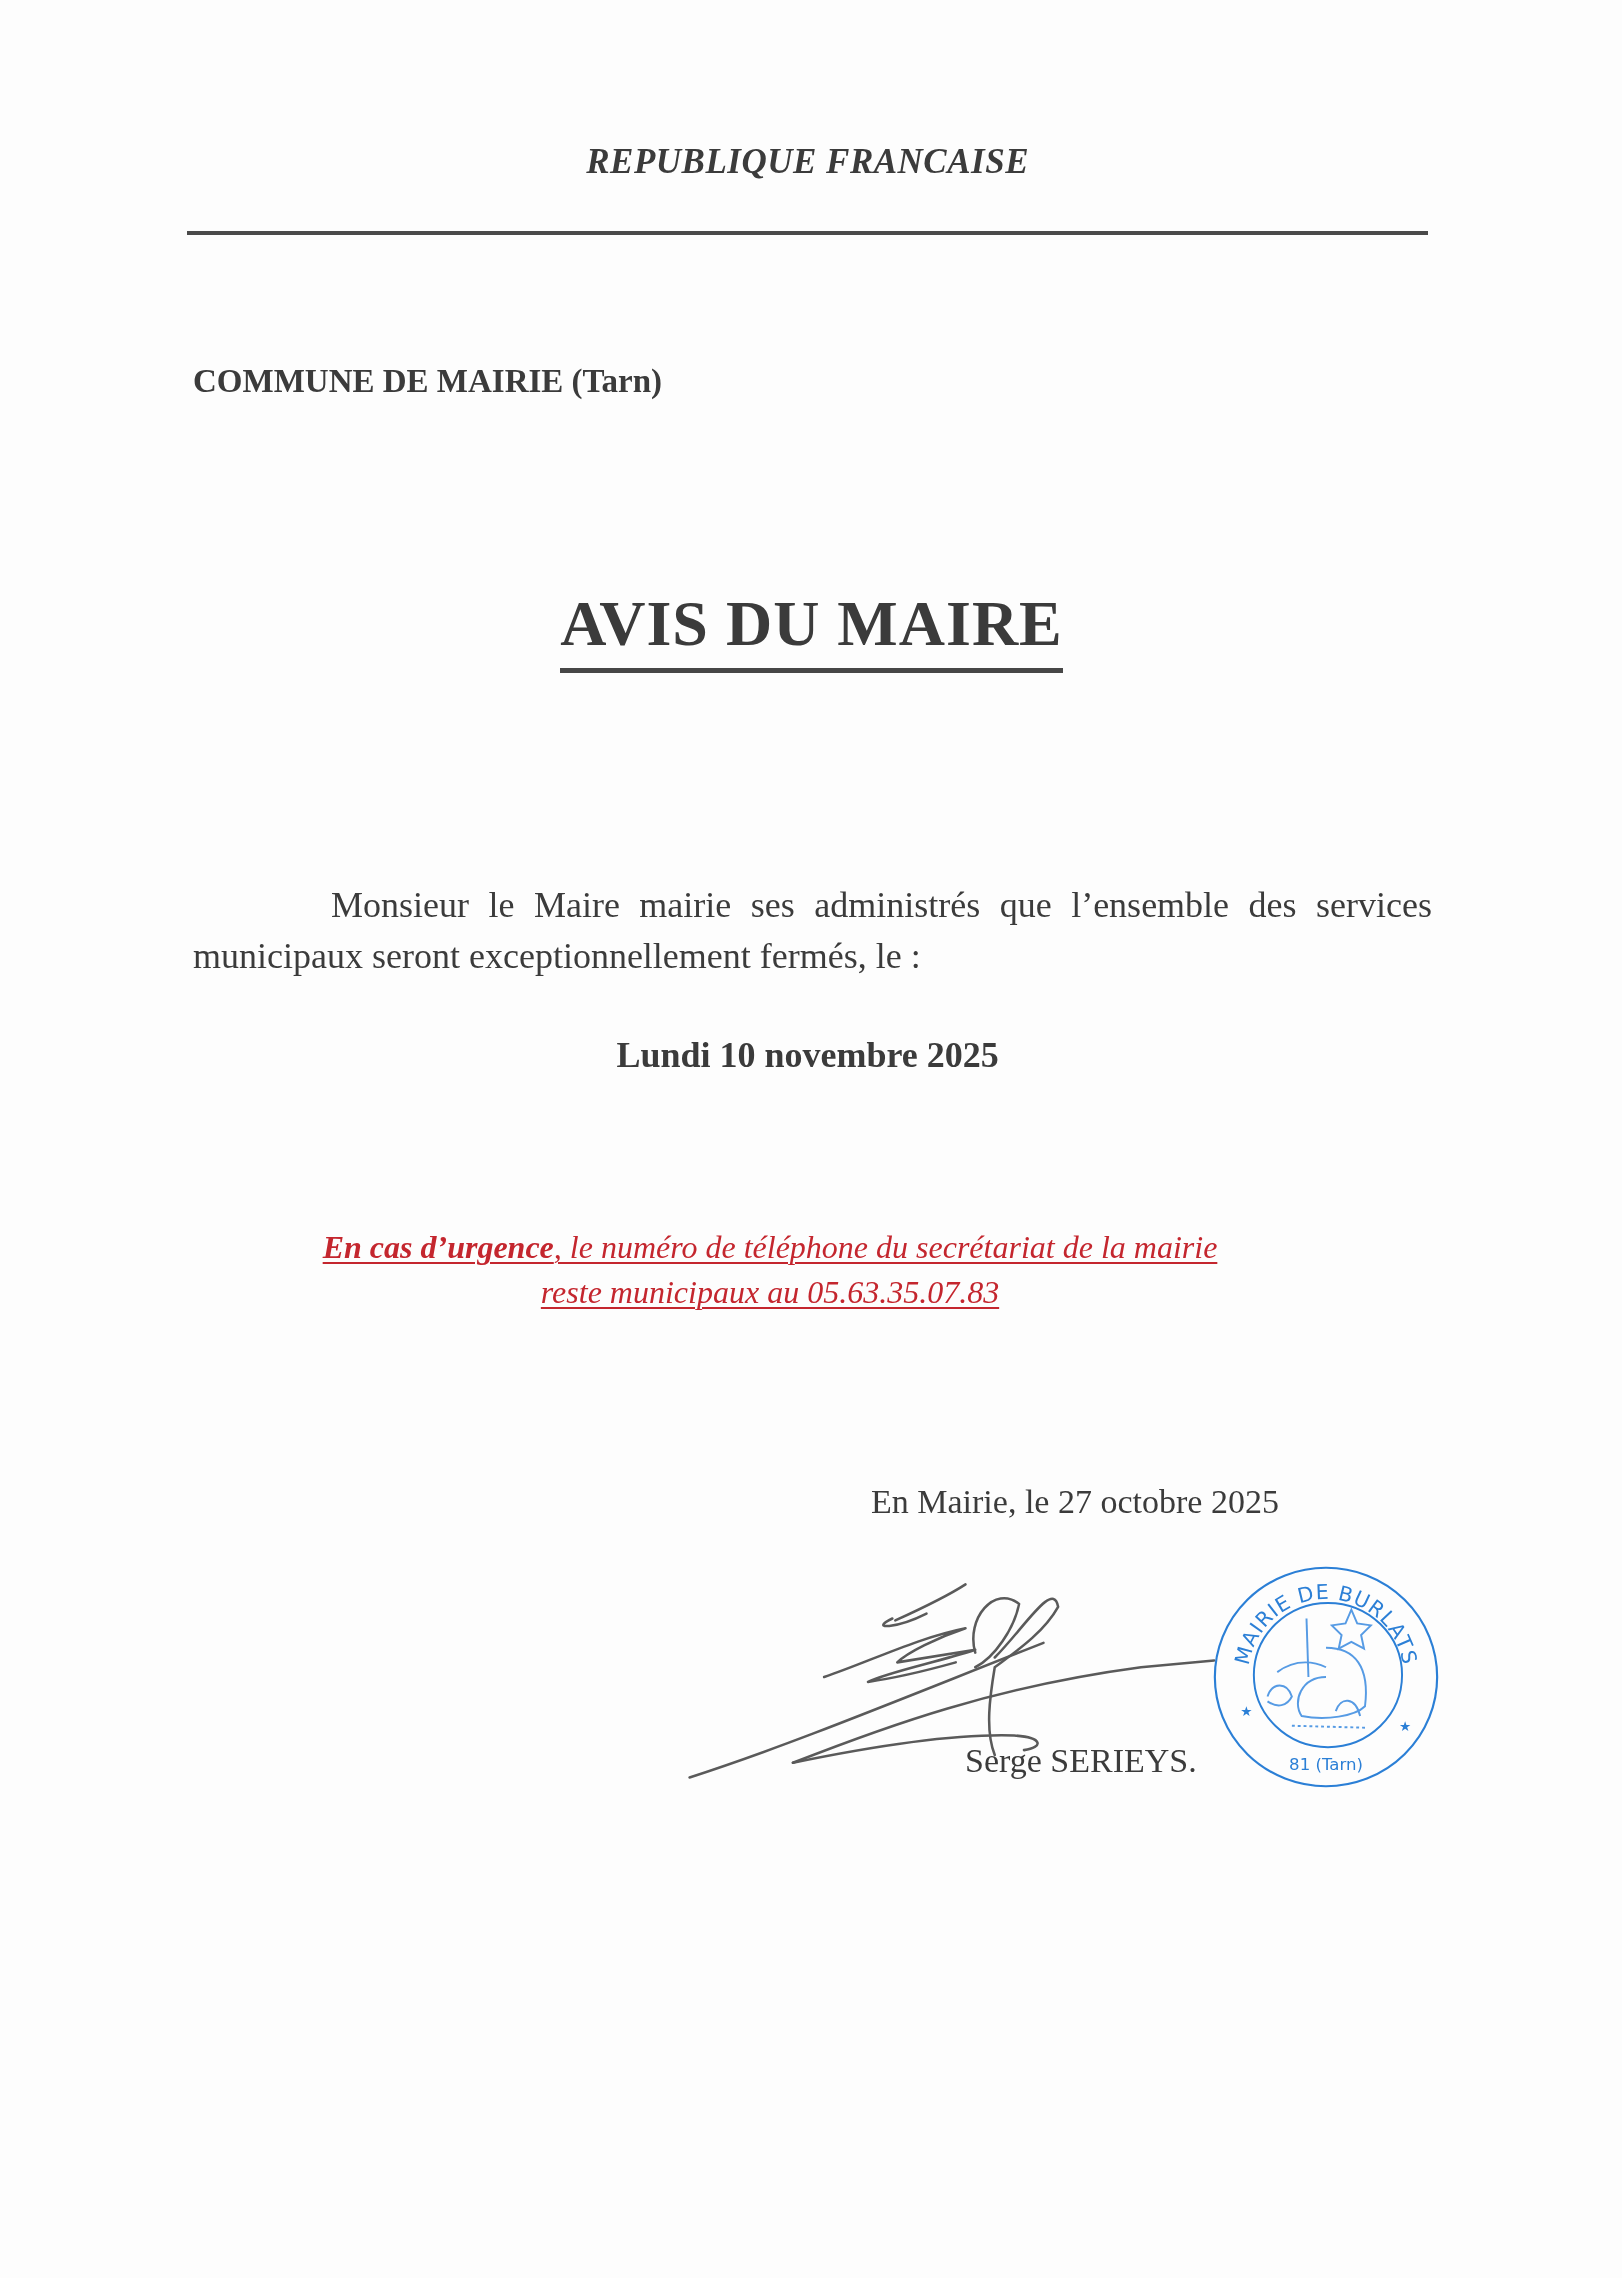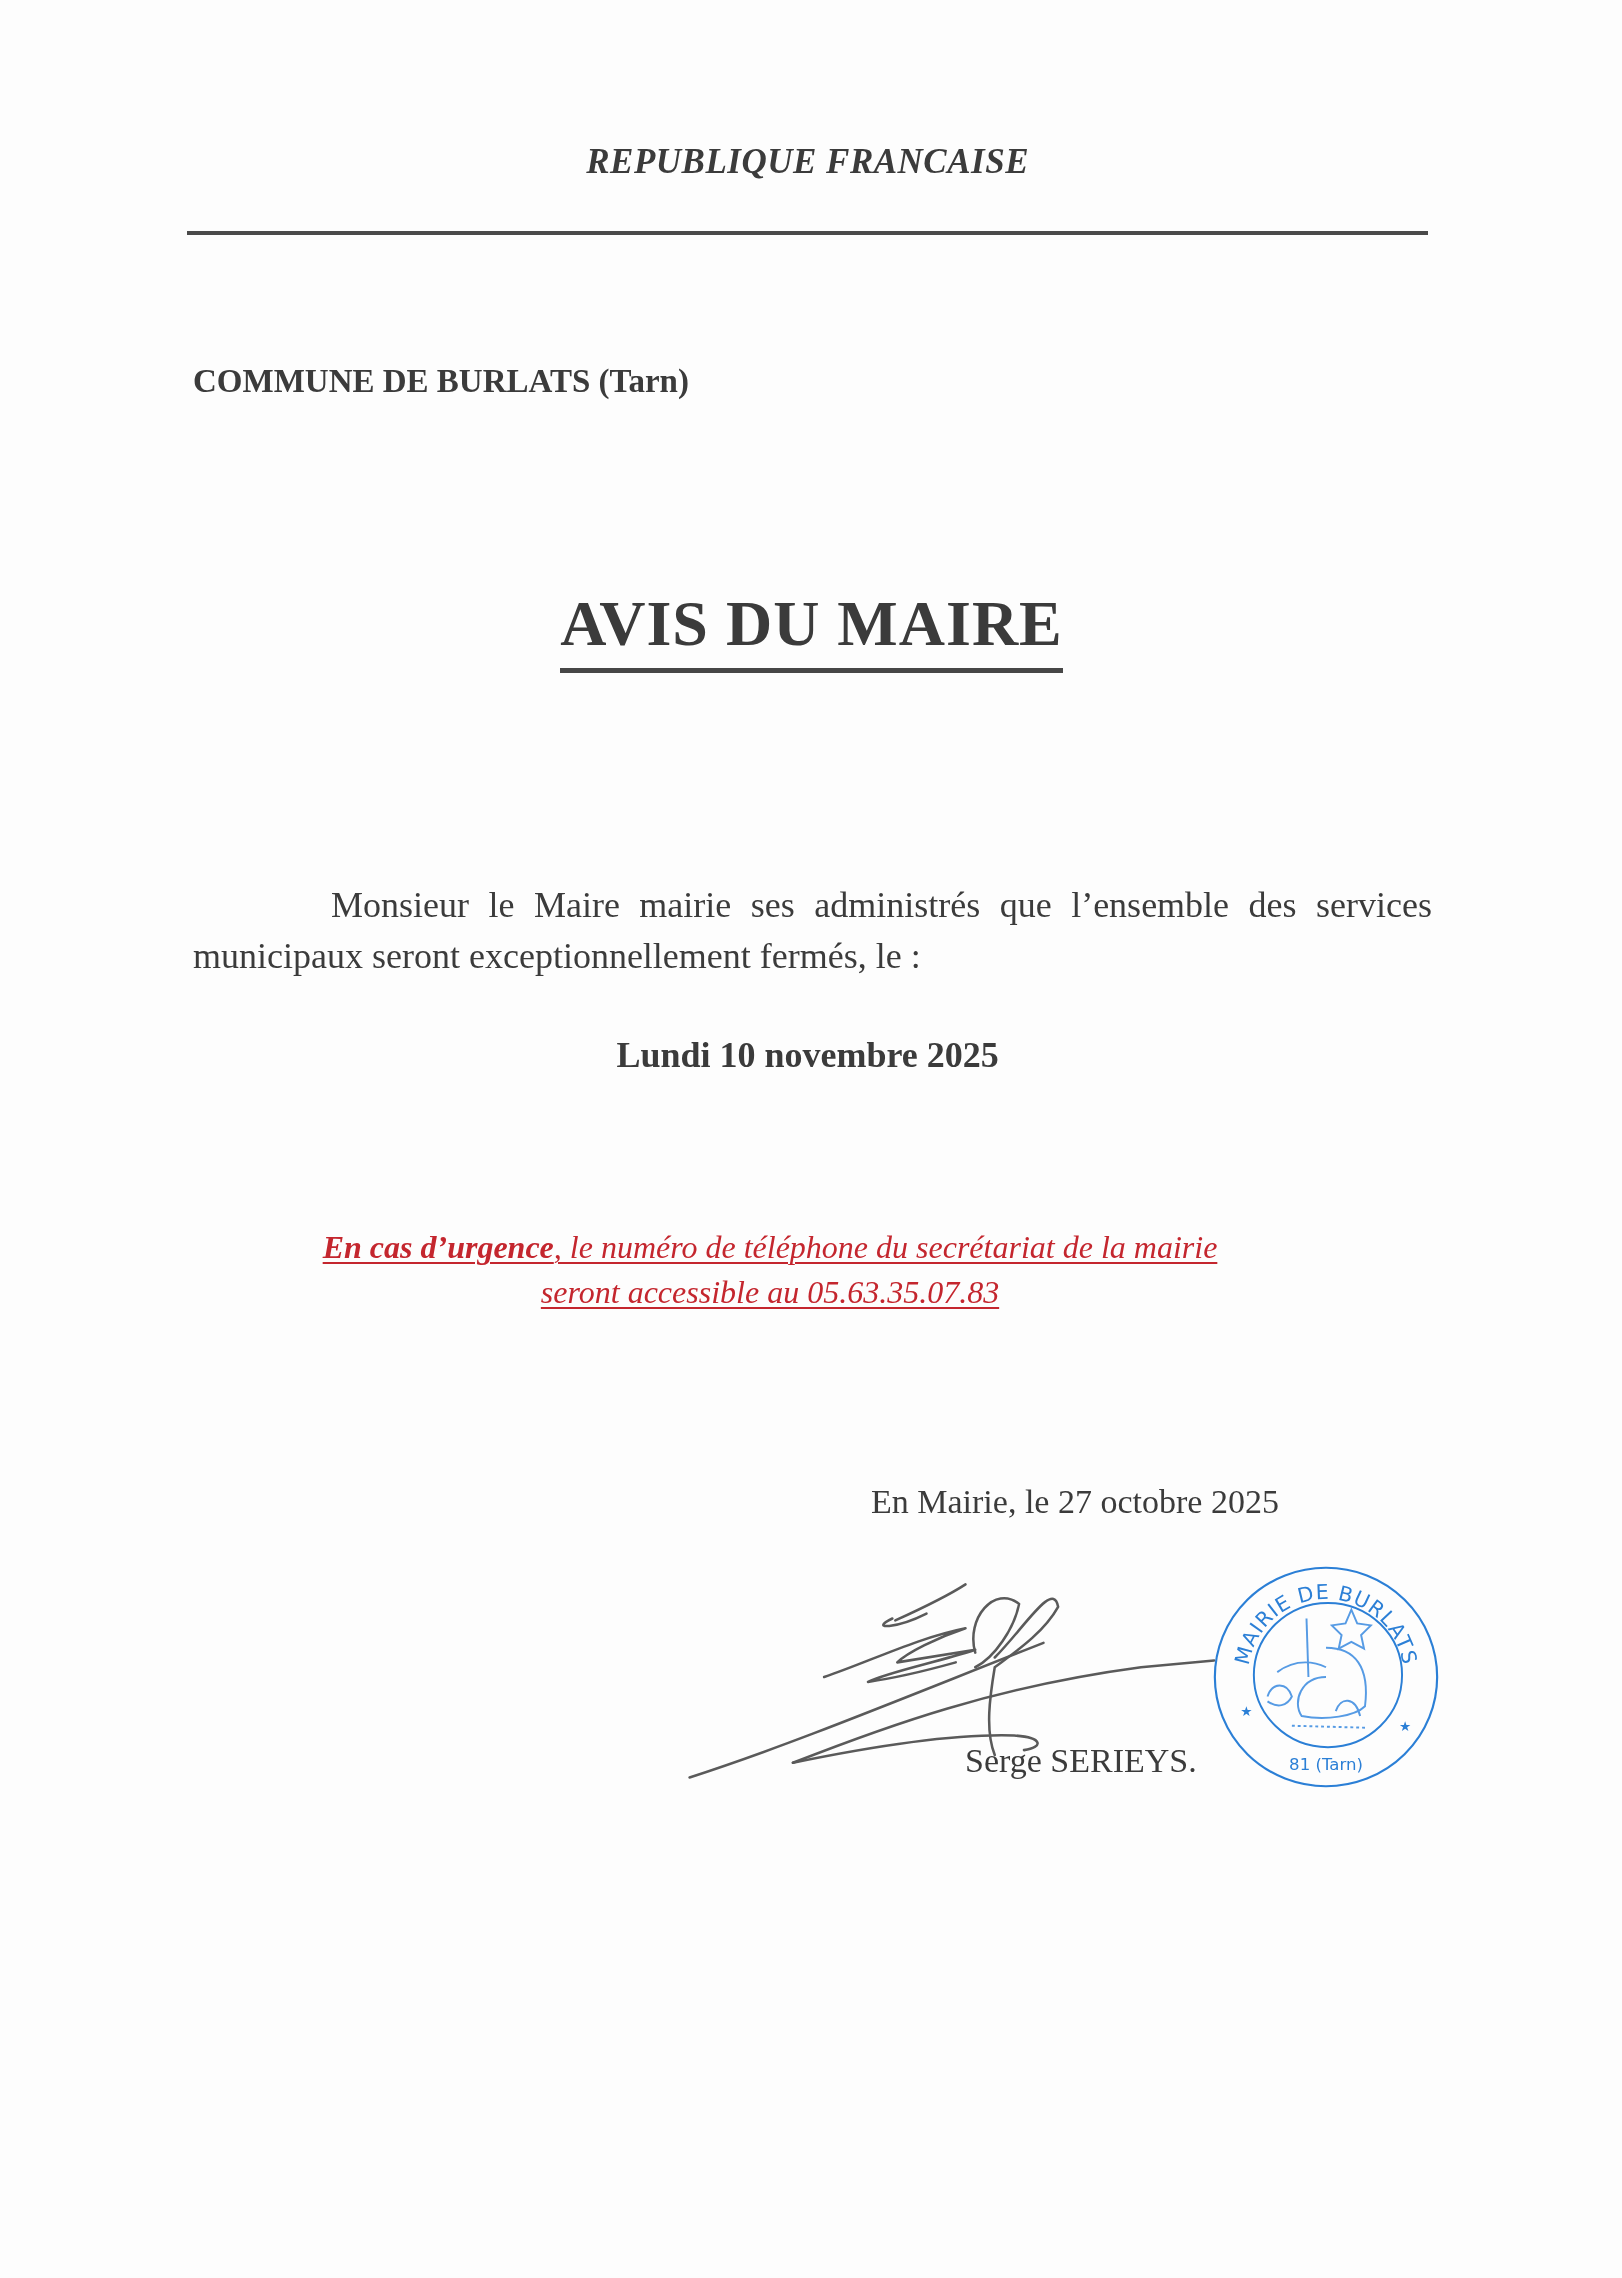--- a/index.html
+++ b/index.html
@@ -72,39 +72,39 @@
     .signature { left: 673px; top: 1560px; }
     .stamp { left: 1209px; top: 1560px; }
   </style>
 </head>
 <body>
 
 <div class="abs republique">REPUBLIQUE FRANCAISE</div>
 
 <div class="abs top-rule"></div>
 
-<div class="abs commune">COMMUNE DE BURLATS (Tarn)</div>
+<div class="abs commune">COMMUNE DE MAIRIE (Tarn)</div>
 
 <div class="abs title">
   <span>AVIS DU MAIRE</span>
 </div>
 
 <div class="abs body-text">
   <span class="indent"></span><span>Monsieur le Maire mairie ses administrés que l’ensemble des</span>
   <span>services municipaux seront exceptionnellement fermés, le :</span>
 </div>
 
 <div class="abs date-line">Lundi 10 novembre 2025</div>
 
 <div class="abs urgent">
   <div>
     <span class="u"><b>En cas d’urgence</b><span>, le numéro de téléphone du secrétariat de la mairie</span></span>
   </div>
   <div>
-    <span class="u">seront accessible au 05.63.35.07.83</span>
+    <span class="u">reste municipaux au 05.63.35.07.83</span>
   </div>
 </div>
 
 <div class="abs signoff">
   <span>En Mairie, le 27 octobre 2025</span>
 </div>
 
 <svg class="abs signature" width="546" height="234" viewBox="0 0 560 240">
   <g fill="none" stroke="#5a5a5a" stroke-width="2.6" stroke-linecap="round" stroke-linejoin="round">
     <path d="M17 223 C 120 190, 240 140, 380 85"></path>

